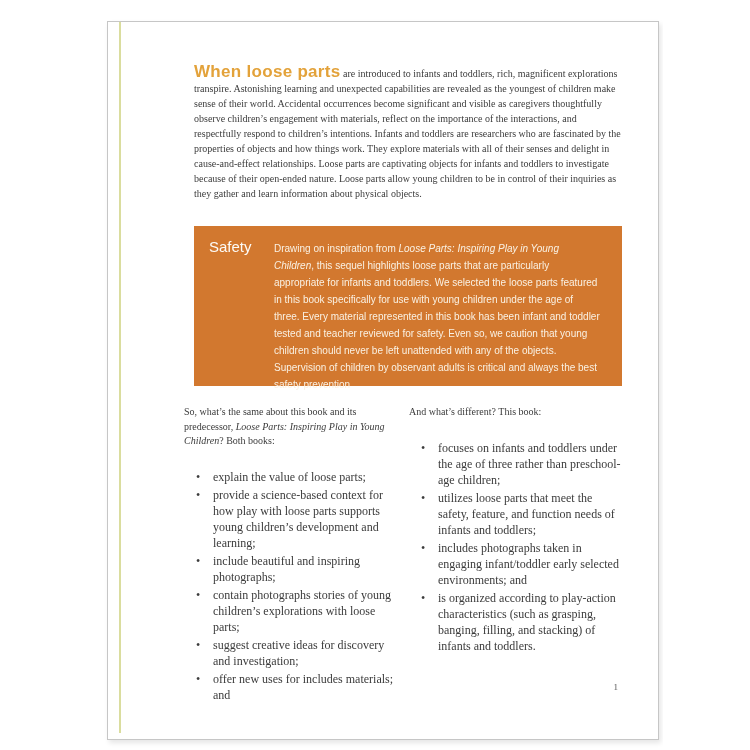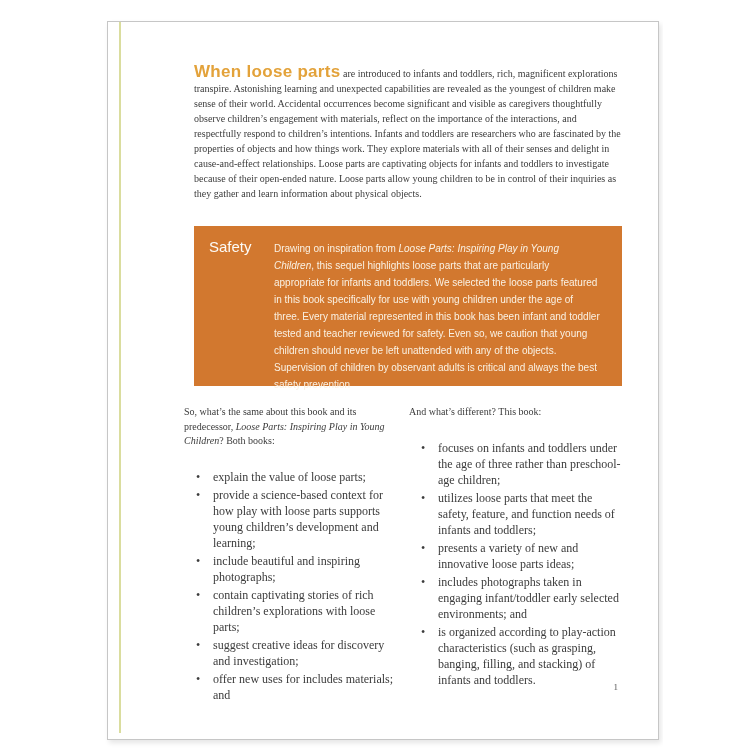--- a/index.html
+++ b/index.html
@@ -73,31 +73,30 @@
       <p class="safety-text"><span>Drawing on inspiration from </span><span class="it">Loose Parts: Inspiring Play in Young Children</span><span>, this sequel highlights loose parts that are particularly appropriate for infants and toddlers. We selected the loose parts featured in this book specifically for use with young children under the age of three. Every material represented in this book has been infant and toddler tested and teacher reviewed for safety. Even so, we caution that young children should never be left unattended with any of the objects. Supervision of children by observant adults is critical and always the best safety prevention</span></p>
     </div>
 
     <div class="columns">
       <div class="col col-left">
         <p class="col-intro"><span>So, what’s the same about this book and its predecessor, </span><span class="it">Loose Parts: Inspiring Play in Young Children</span><span>? Both books:</span></p>
         <ul>
           <li>explain the value of loose parts;</li>
           <li>provide a science-based context for how play with loose parts supports young children’s development and learning;</li>
           <li>include beautiful and inspiring photographs;</li>
-          <li>contain captivating stories of rich children’s explorations with loose parts;</li>
+          <li>contain photographs stories of young children’s explorations with loose parts;</li>
           <li>suggest creative ideas for discovery and investigation;</li>
           <li>offer new uses for includes materials; and</li>
         </ul>
       </div>
       <div class="col col-right">
         <p class="col-intro">And what’s different? This book:</p>
         <ul>
           <li>focuses on infants and toddlers under the age of three rather than preschool-age children;</li>
           <li>utilizes loose parts that meet the safety, feature, and function needs of infants and toddlers;</li>
-          <li>presents a variety of new and innovative loose parts ideas;</li>
           <li>includes photographs taken in engaging infant/toddler early selected environments; and</li>
           <li>is organized according to play-action characteristics (such as grasping, banging, filling, and stacking) of infants and toddlers.</li>
         </ul>
       </div>
     </div>
 
     <div class="pagenum">1</div>
 
   </div>
 </div>

